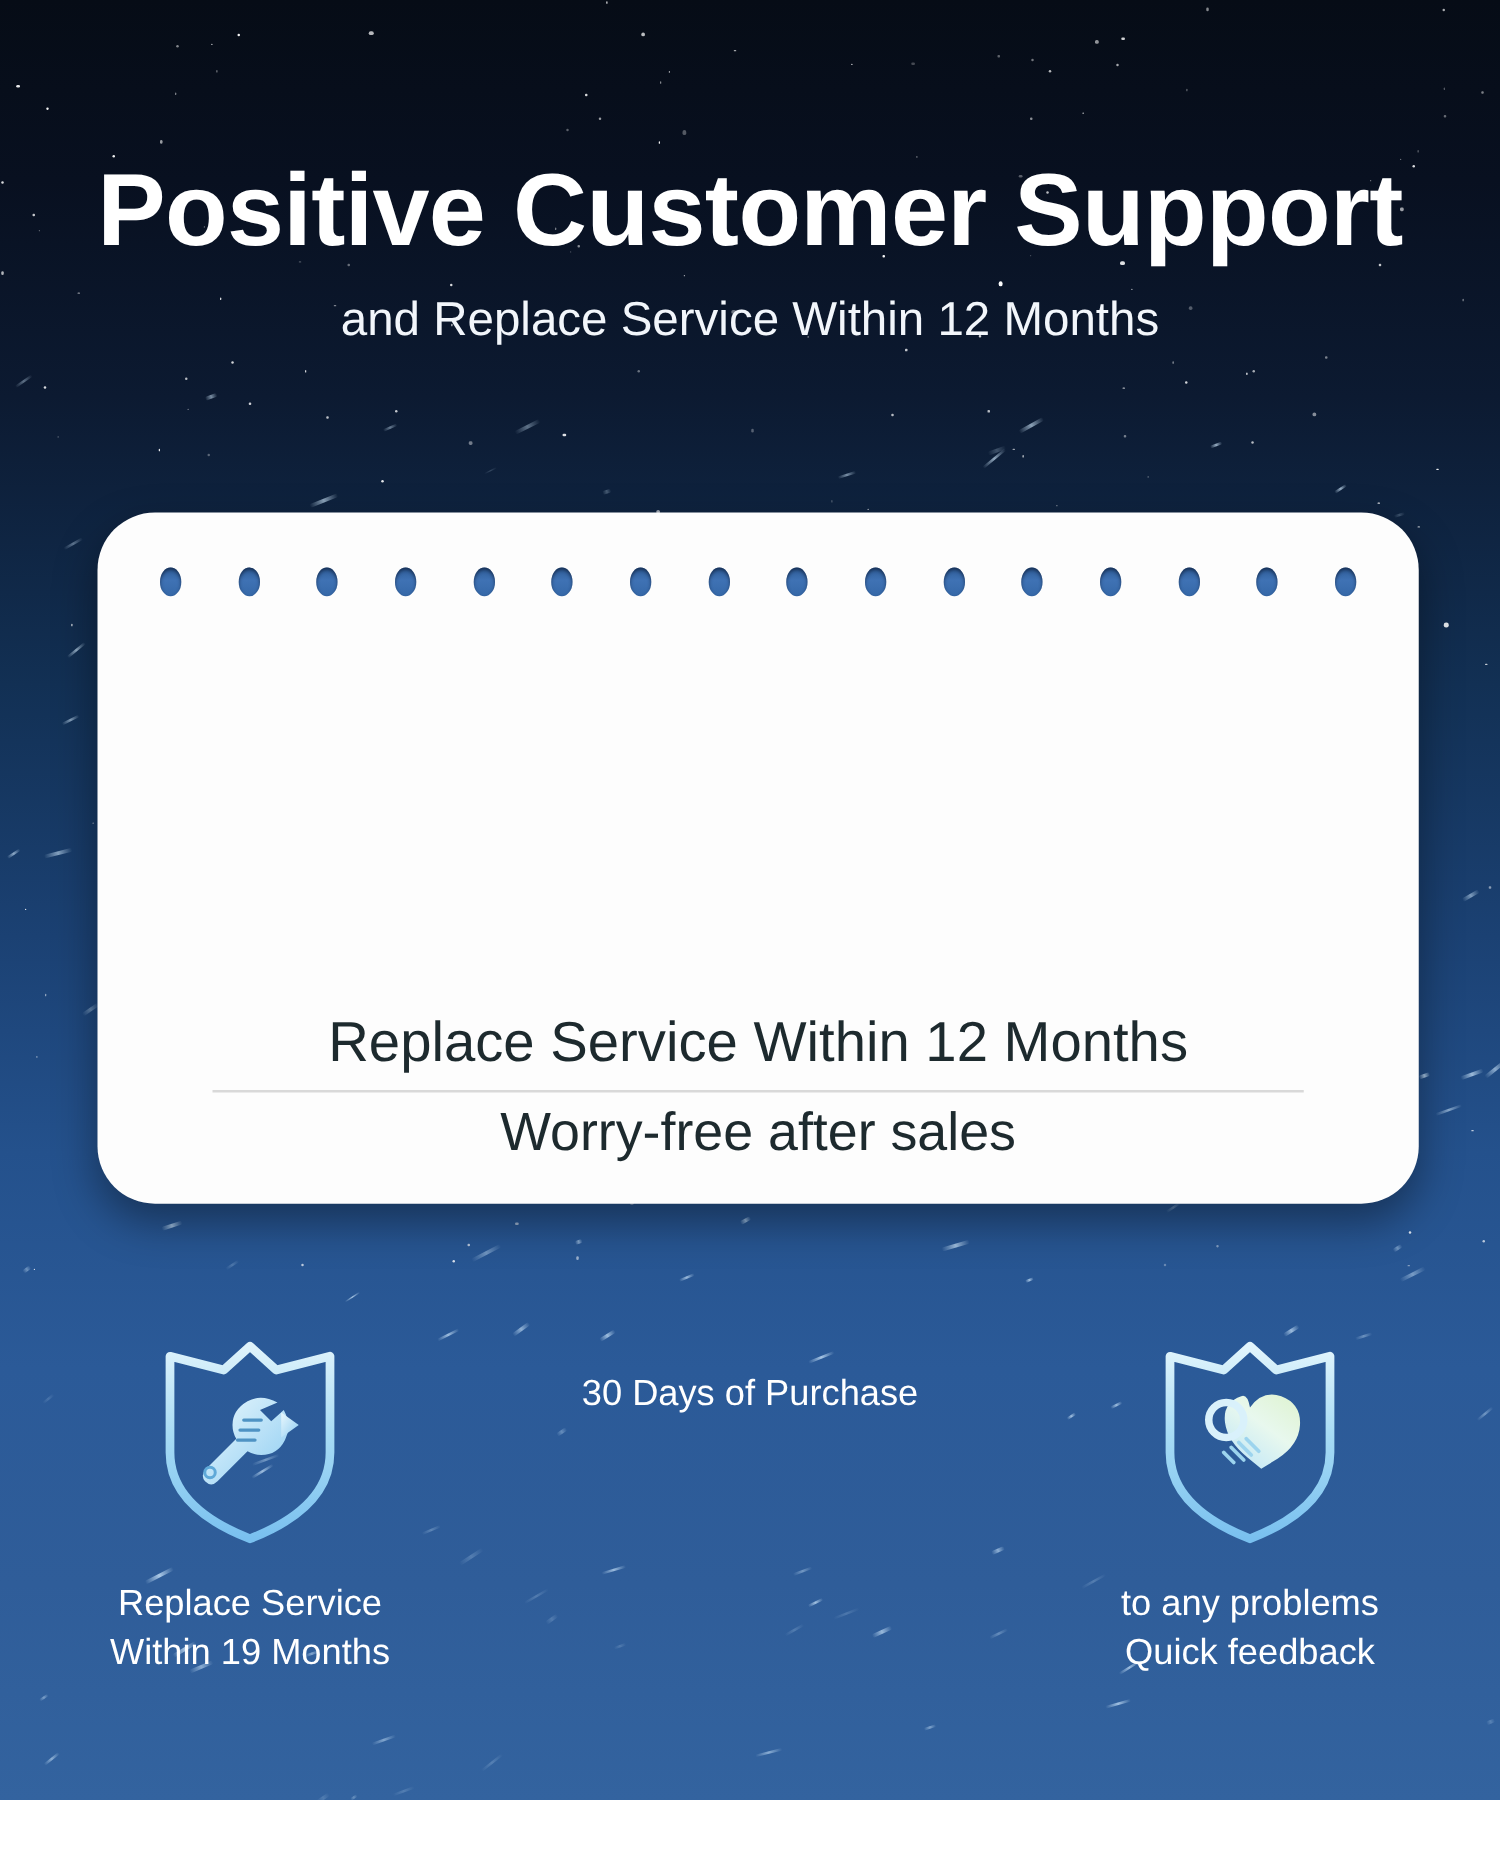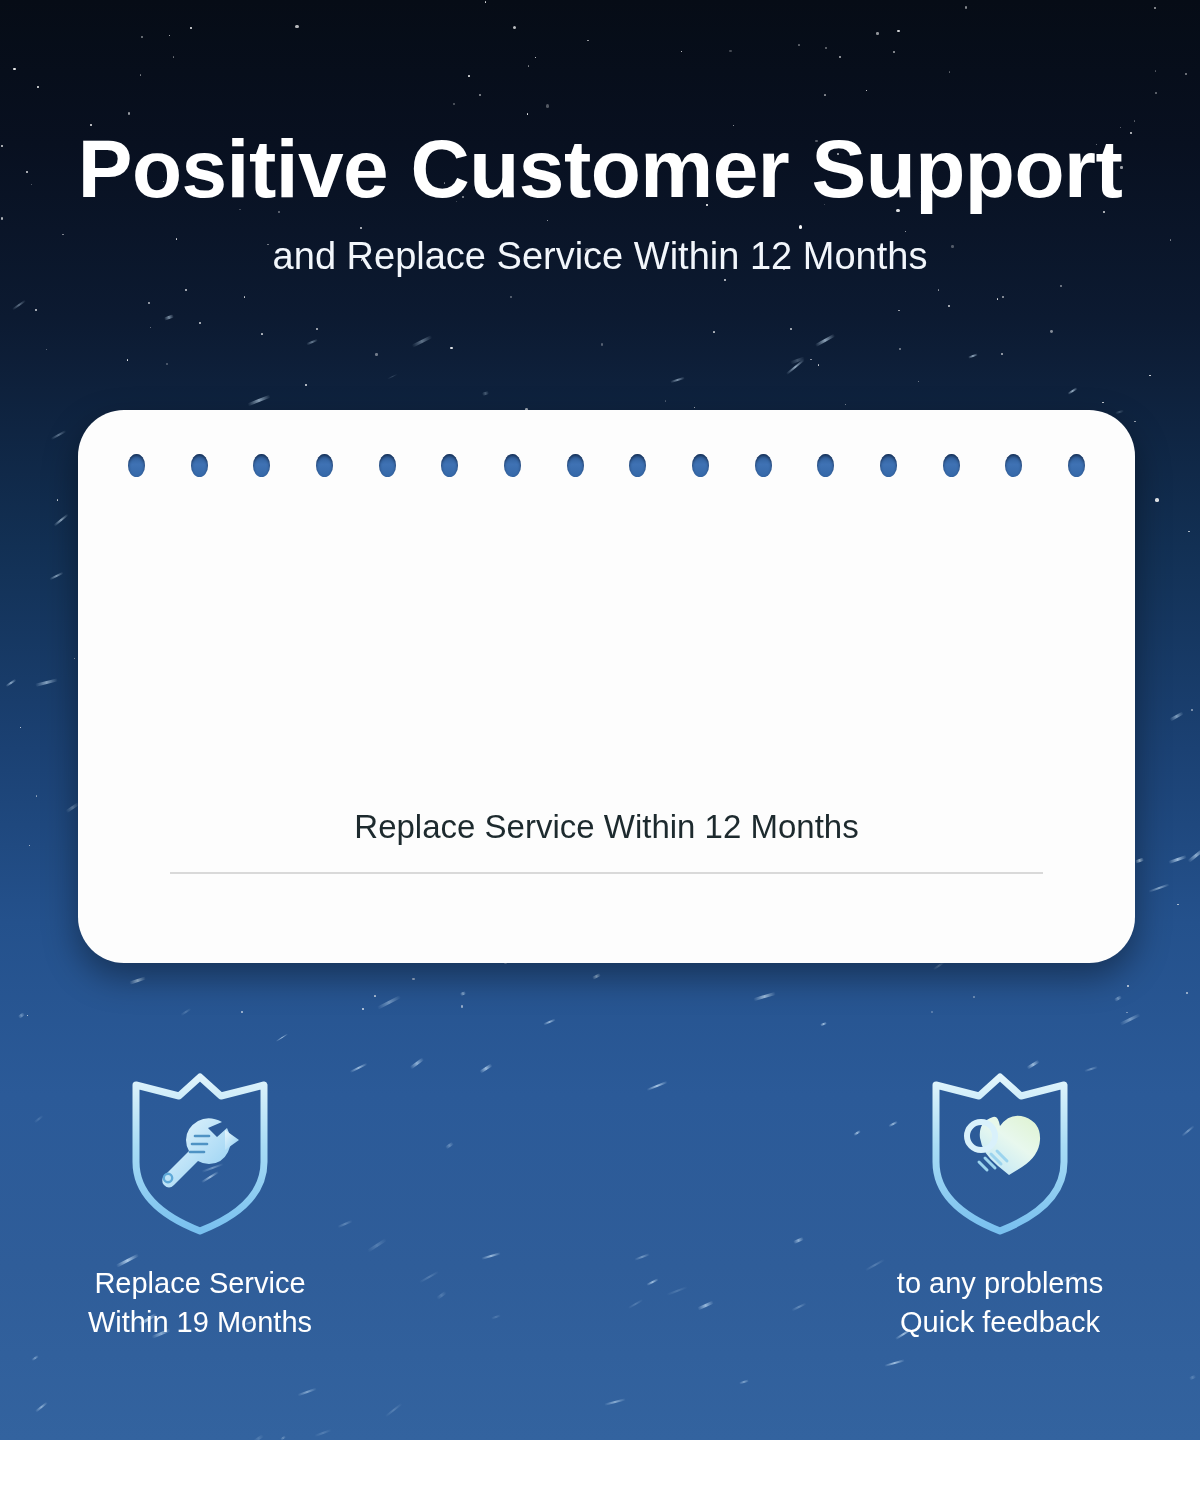--- a/index.html
+++ b/index.html
@@ -111,21 +111,21 @@
     background-clip:text;
     color:transparent;
     -webkit-text-fill-color:transparent;
     filter:drop-shadow(4px 5px 2px rgba(20,35,60,.55));
   }
 
   .card-line-1 {
     position:absolute;
     top:398px; left:0; width:100%;
     text-align:center;
-    font-size:33px;
+    font-size:45px;
     font-weight:400;
     color:#1d2a2e;
   }
   .card-divider {
     position:absolute;
     top:462px; left:92px;
     width:873px; height:2px;
     background:#d9d9d9;
   }
   .card-line-2 {
@@ -591,20 +591,21 @@
         <div class="perf-dot" style="left: 739.333px;"></div>
         <div class="perf-dot" style="left: 802px;"></div>
         <div class="perf-dot" style="left: 864.667px;"></div>
         <div class="perf-dot" style="left: 927.333px;"></div>
         <div class="perf-dot" style="left: 990px;"></div>
       </div>
 
 
     <div class="card-line-1">Replace Service Within 12 Months</div>
     <div class="card-divider"></div>
+    <div class="card-line-2">Worry-free after sales</div>
   </div>
 
   <div class="features">
 
     <div class="feature">
       <div class="shield-wrap">
         <svg viewBox="0 0 142 168" xmlns="http://www.w3.org/2000/svg">
           <defs>
             <linearGradient id="sg1" x1="0" y1="0" x2="0" y2="1">
               <stop offset="0%" stop-color="#dff3fb"></stop>
@@ -630,20 +631,21 @@
         </svg>
       </div>
       <div class="feature-caption">
         <div>Replace Service</div>
         <div>Within 19 Months</div>
       </div>
     </div>
 
     <div class="feature">
       <div class="feature-caption">
+        <div>30 Days of Purchase</div>
       </div>
     </div>
 
     <div class="feature">
       <div class="shield-wrap">
         <svg viewBox="0 0 142 168" xmlns="http://www.w3.org/2000/svg">
           <defs>
             <linearGradient id="sg3" x1="0" y1="0" x2="0" y2="1">
               <stop offset="0%" stop-color="#e2f5fc"></stop>
               <stop offset="45%" stop-color="#a8dcf5"></stop>

